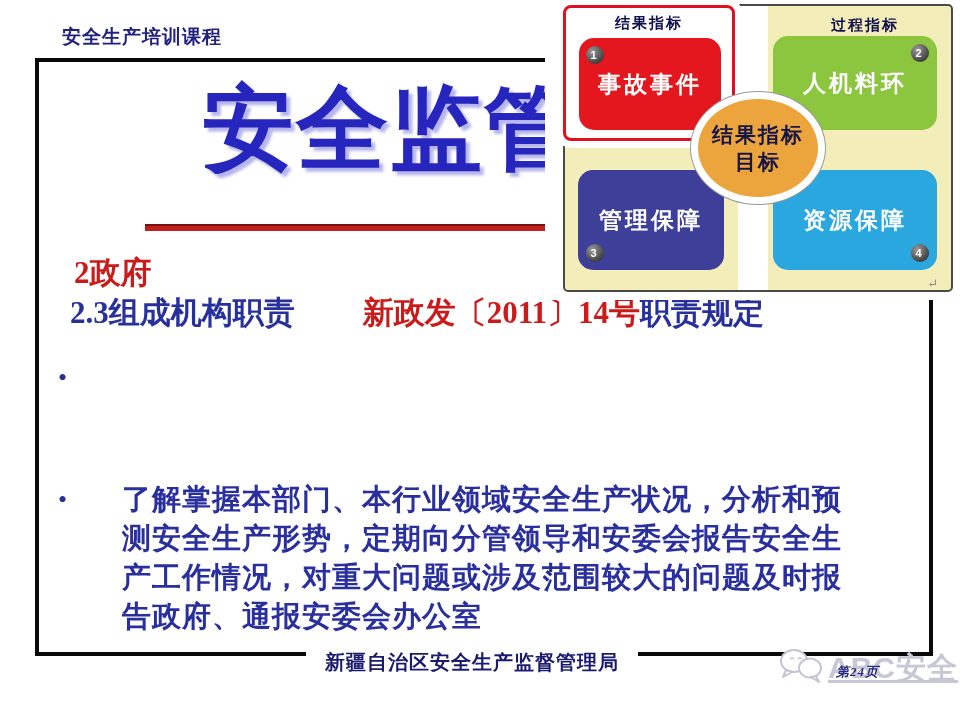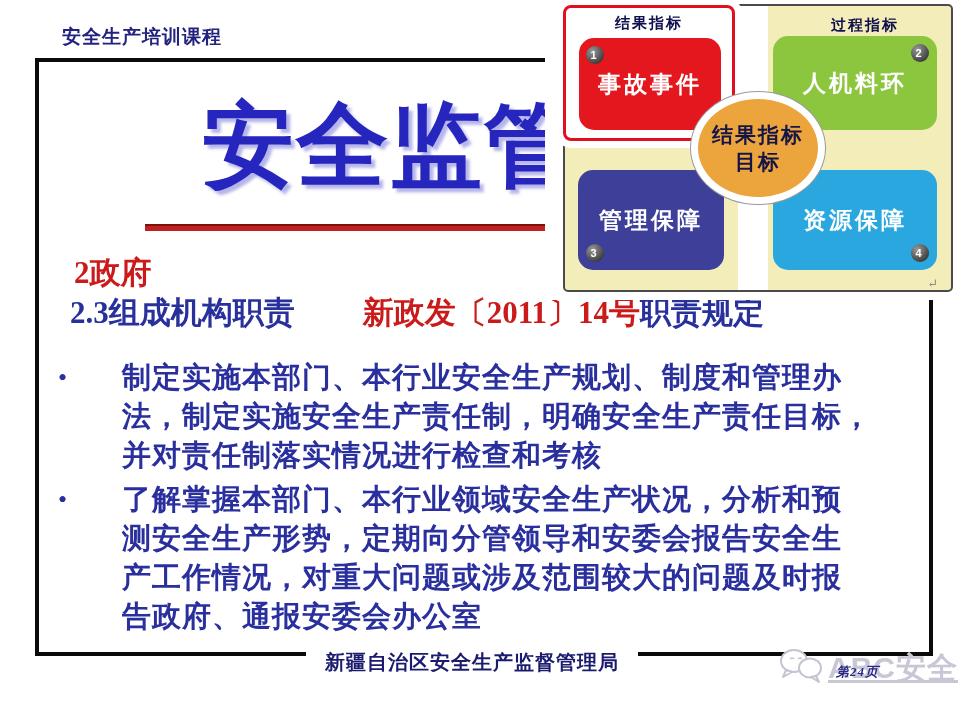--- a/index.html
+++ b/index.html
@@ -8,21 +8,21 @@
 
   
   .hdr{position:absolute;left:62px;top:24px;font-size:19px;font-weight:bold;
        color:#23237f;letter-spacing:1px;}
 
   
   .frame{position:absolute;left:35px;top:58px;width:898px;height:598px;
          border:4px solid #0a0a0a;box-sizing:border-box;z-index:1;}
 
   
-  .title{position:absolute;left:202px;top:84px;font-size:92px;font-weight:bold;
+  .title{position:absolute;left:202px;top:67px;font-size:92px;font-weight:bold;
          color:#2626be;z-index:2;white-space:nowrap;letter-spacing:2px;
          text-shadow:4px 4px 3px rgba(90,90,210,.45);}
   .title-underline{position:absolute;left:145px;top:224px;width:403px;height:7px;
          background:#bf2020;border-top:2px solid #7d0f0f;box-sizing:border-box;z-index:2;}
 
   
   .h1{position:absolute;left:74px;top:252px;font-size:31px;font-weight:bold;color:#cb1a1a;z-index:2;}
   .h2{position:absolute;left:70px;top:292px;font-size:31px;font-weight:bold;z-index:2;white-space:nowrap;}
   .h2 .blue{color:#28309c;}
   .h2 .red{color:#cb1a1a;margin-left:68px;}
@@ -93,23 +93,20 @@
   <div class="title-underline"></div>
 
   <div class="h1">2政府</div>
 
   <div class="h2">
     <span class="blue">2.3组成机构职责</span><span class="red">新政发〔2011〕14号</span><span class="blue">职责规定</span>
   </div>
 
   <div class="bullet-row b1">
     <div class="bullet-dot">•</div>
-    <div class="bullet-text">制定实施本部门、本行业安全生产规划、制度和管理办
-法，制定实施安全生产责任制，明确安全生产责任目标，
-并对责任制落实情况进行检查和考核</div>
   </div>
 
   <div class="bullet-row b2">
     <div class="bullet-dot">•</div>
     <div class="bullet-text">了解掌握本部门、本行业领域安全生产状况，分析和预
 测安全生产形势，定期向分管领导和安委会报告安全生
 产工作情况，对重大问题或涉及范围较大的问题及时报
 告政府、通报安委会办公室</div>
   </div>
 

